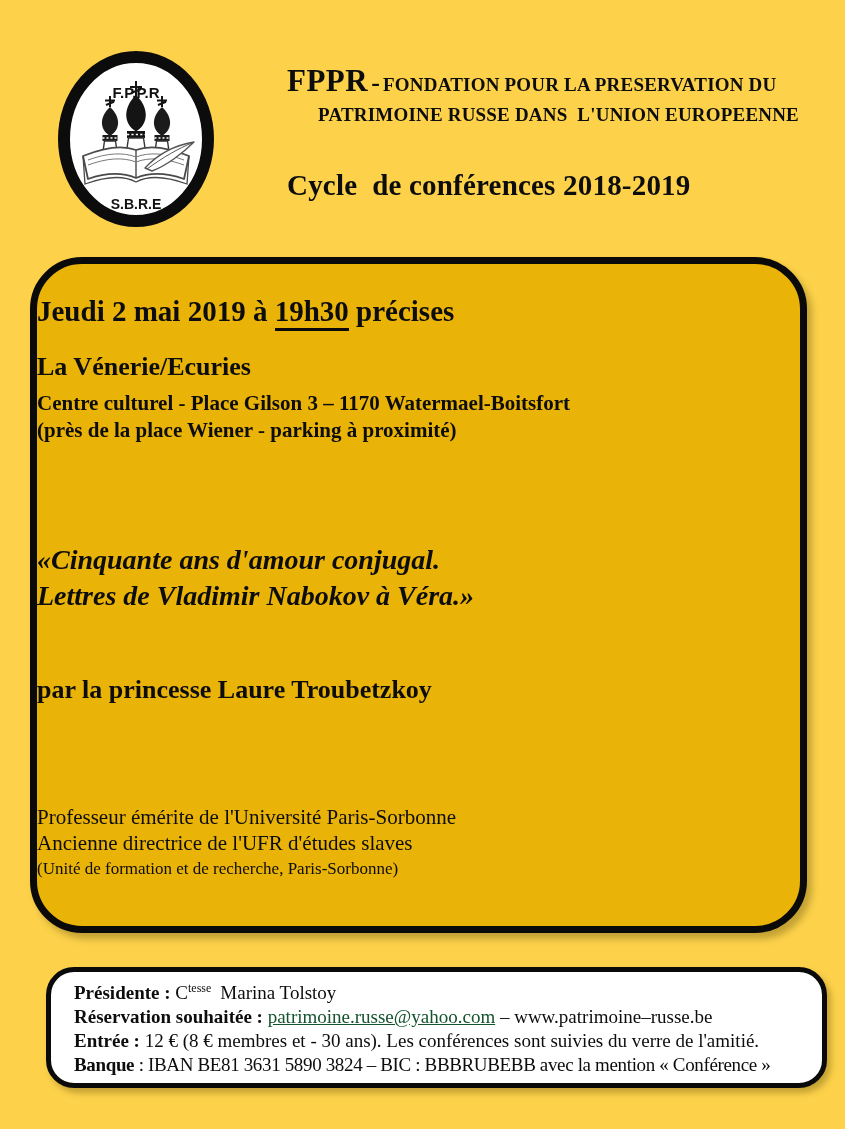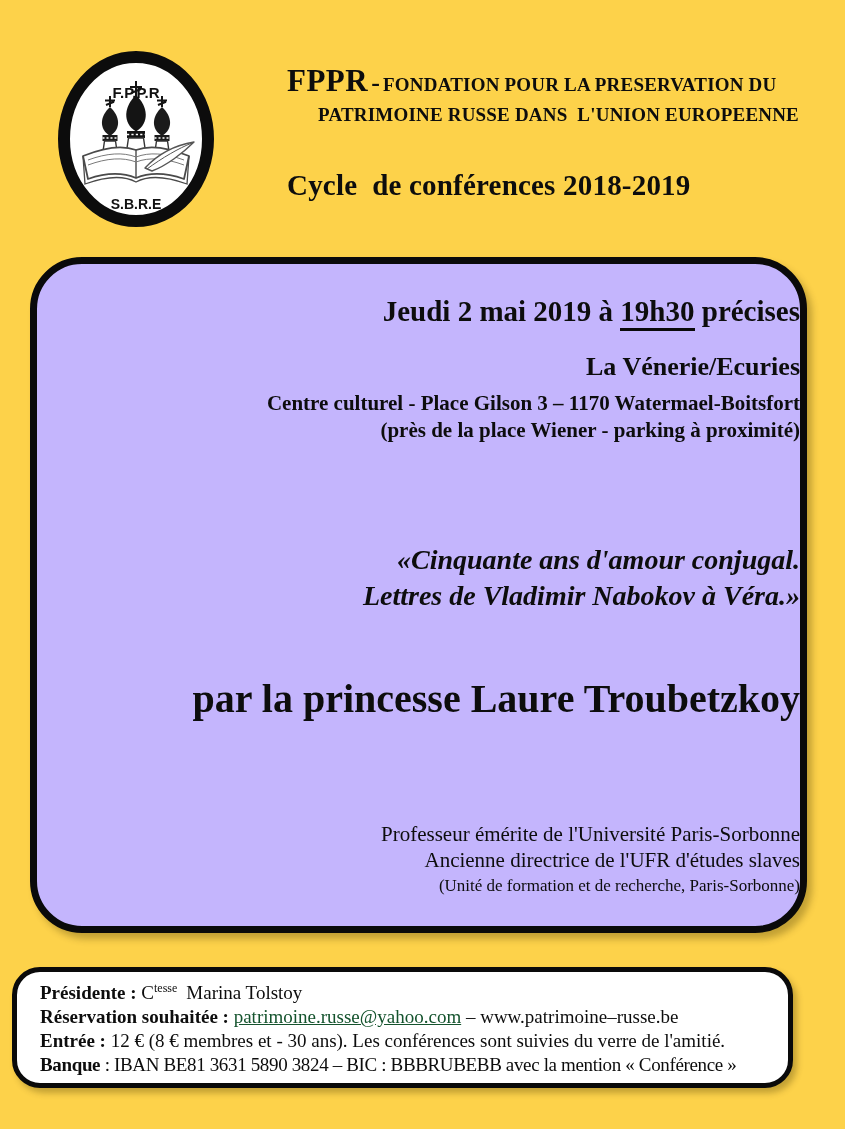--- a/index.html
+++ b/index.html
@@ -47,24 +47,24 @@
     font-size: 29px;
     margin-top: 43px;
     letter-spacing: 0.2px;
   }
 
   
   .event-card {
     position: absolute;
     left: 30px; top: 257px;
     width: 777px; height: 676px;
-    background: #c4b5fd;
+    background: #eab308;
     border: 7px solid #0a0a0a;
     border-radius: 52px;
-    text-align: right;
+    text-align: left;
     box-shadow: 5px 6px 7px rgba(60, 45, 0, 0.30);
   }
   .date-line {
     margin-top: 31px;
     font-size: 29px;
     font-weight: bold;
   }
   .time-underline {
     border-bottom: 3px solid #0a0a0a;
     padding-bottom: 1px;
@@ -86,37 +86,37 @@
   }
   .lecture-title {
     margin-top: 99px;
     font-size: 28px;
     font-weight: bold;
     font-style: italic;
     line-height: 1.28;
   }
   .speaker-line {
     margin-top: 61px;
-    font-size: 40px;
+    font-size: 26px;
     font-weight: bold;
   }
   .speaker-bio {
     margin-top: 99px;
     font-size: 21px;
     line-height: 1.26;
   }
   .bio-small {
     font-size: 17px;
     margin-top: 1px;
   }
 
   
   .info-card {
     position: absolute;
-    left: 12px; top: 967px;
+    left: 46px; top: 967px;
     width: 781px; height: 121px;
     background: #ffffff;
     border: 5px solid #0a0a0a;
     border-radius: 28px;
     padding: 9px 10px 0 23px;
     font-size: 19px;
     line-height: 24px;
     text-align: left;
     box-shadow: 4px 5px 6px rgba(60, 45, 0, 0.30);
   }

